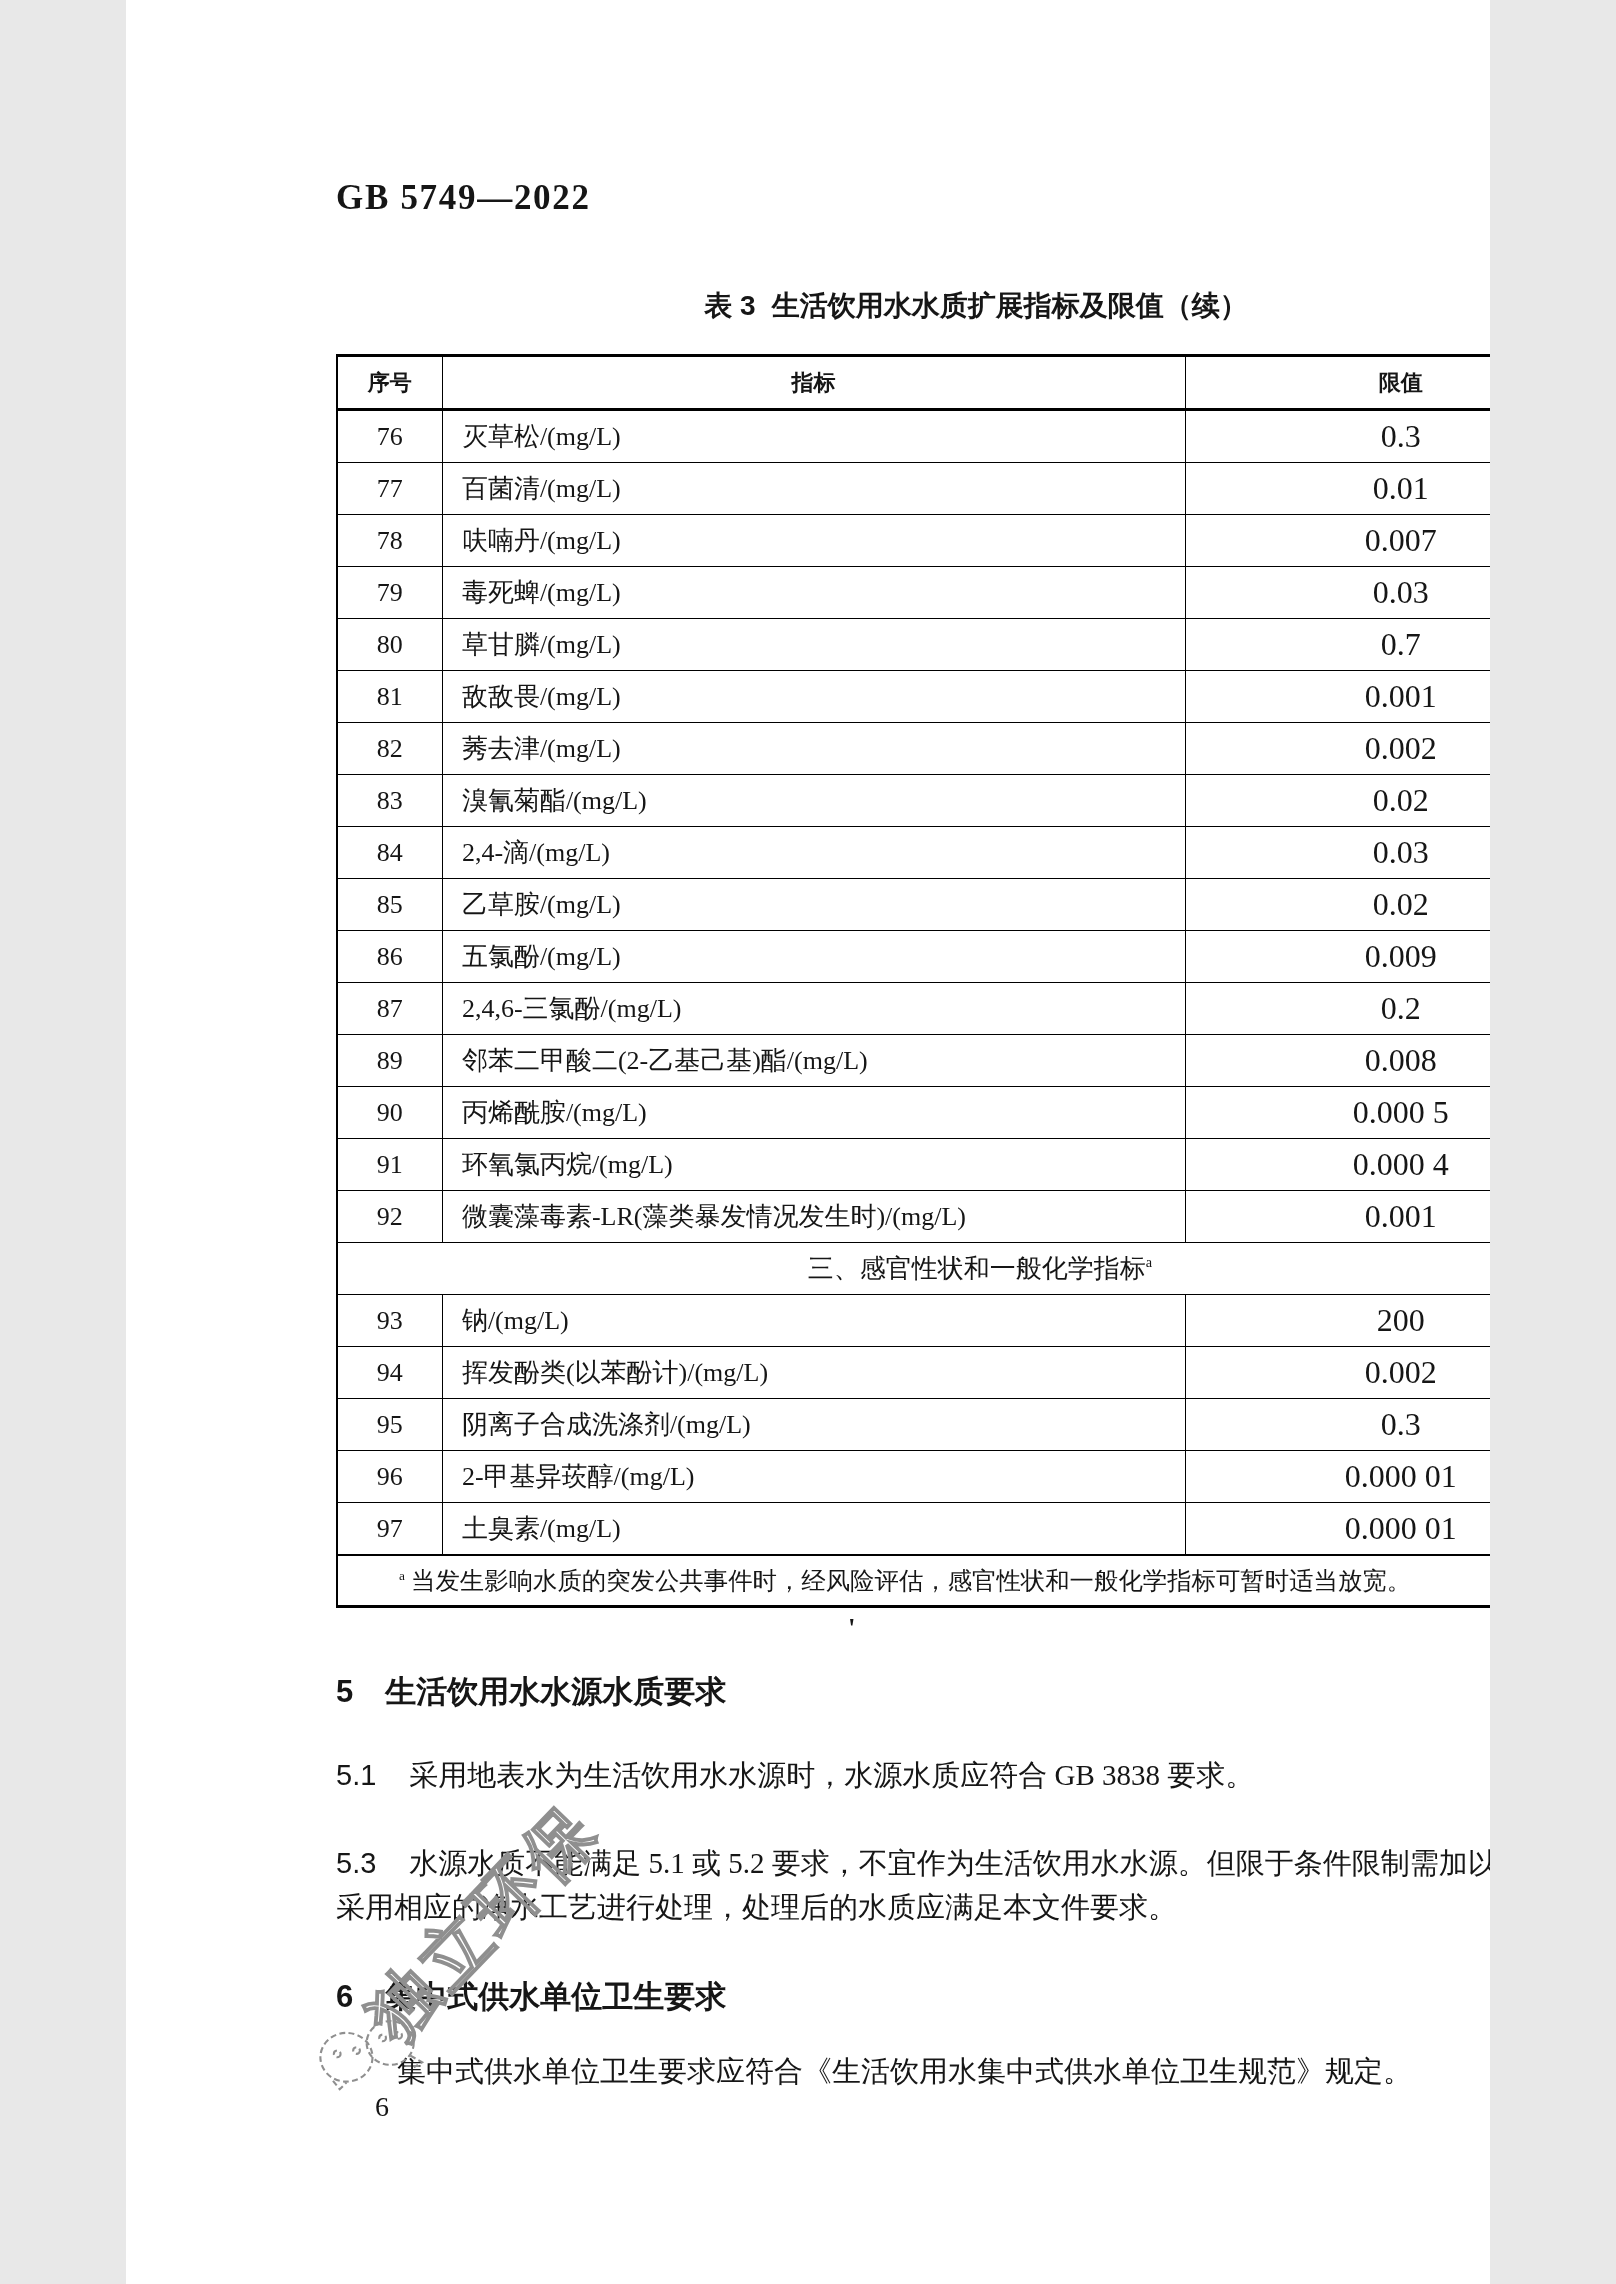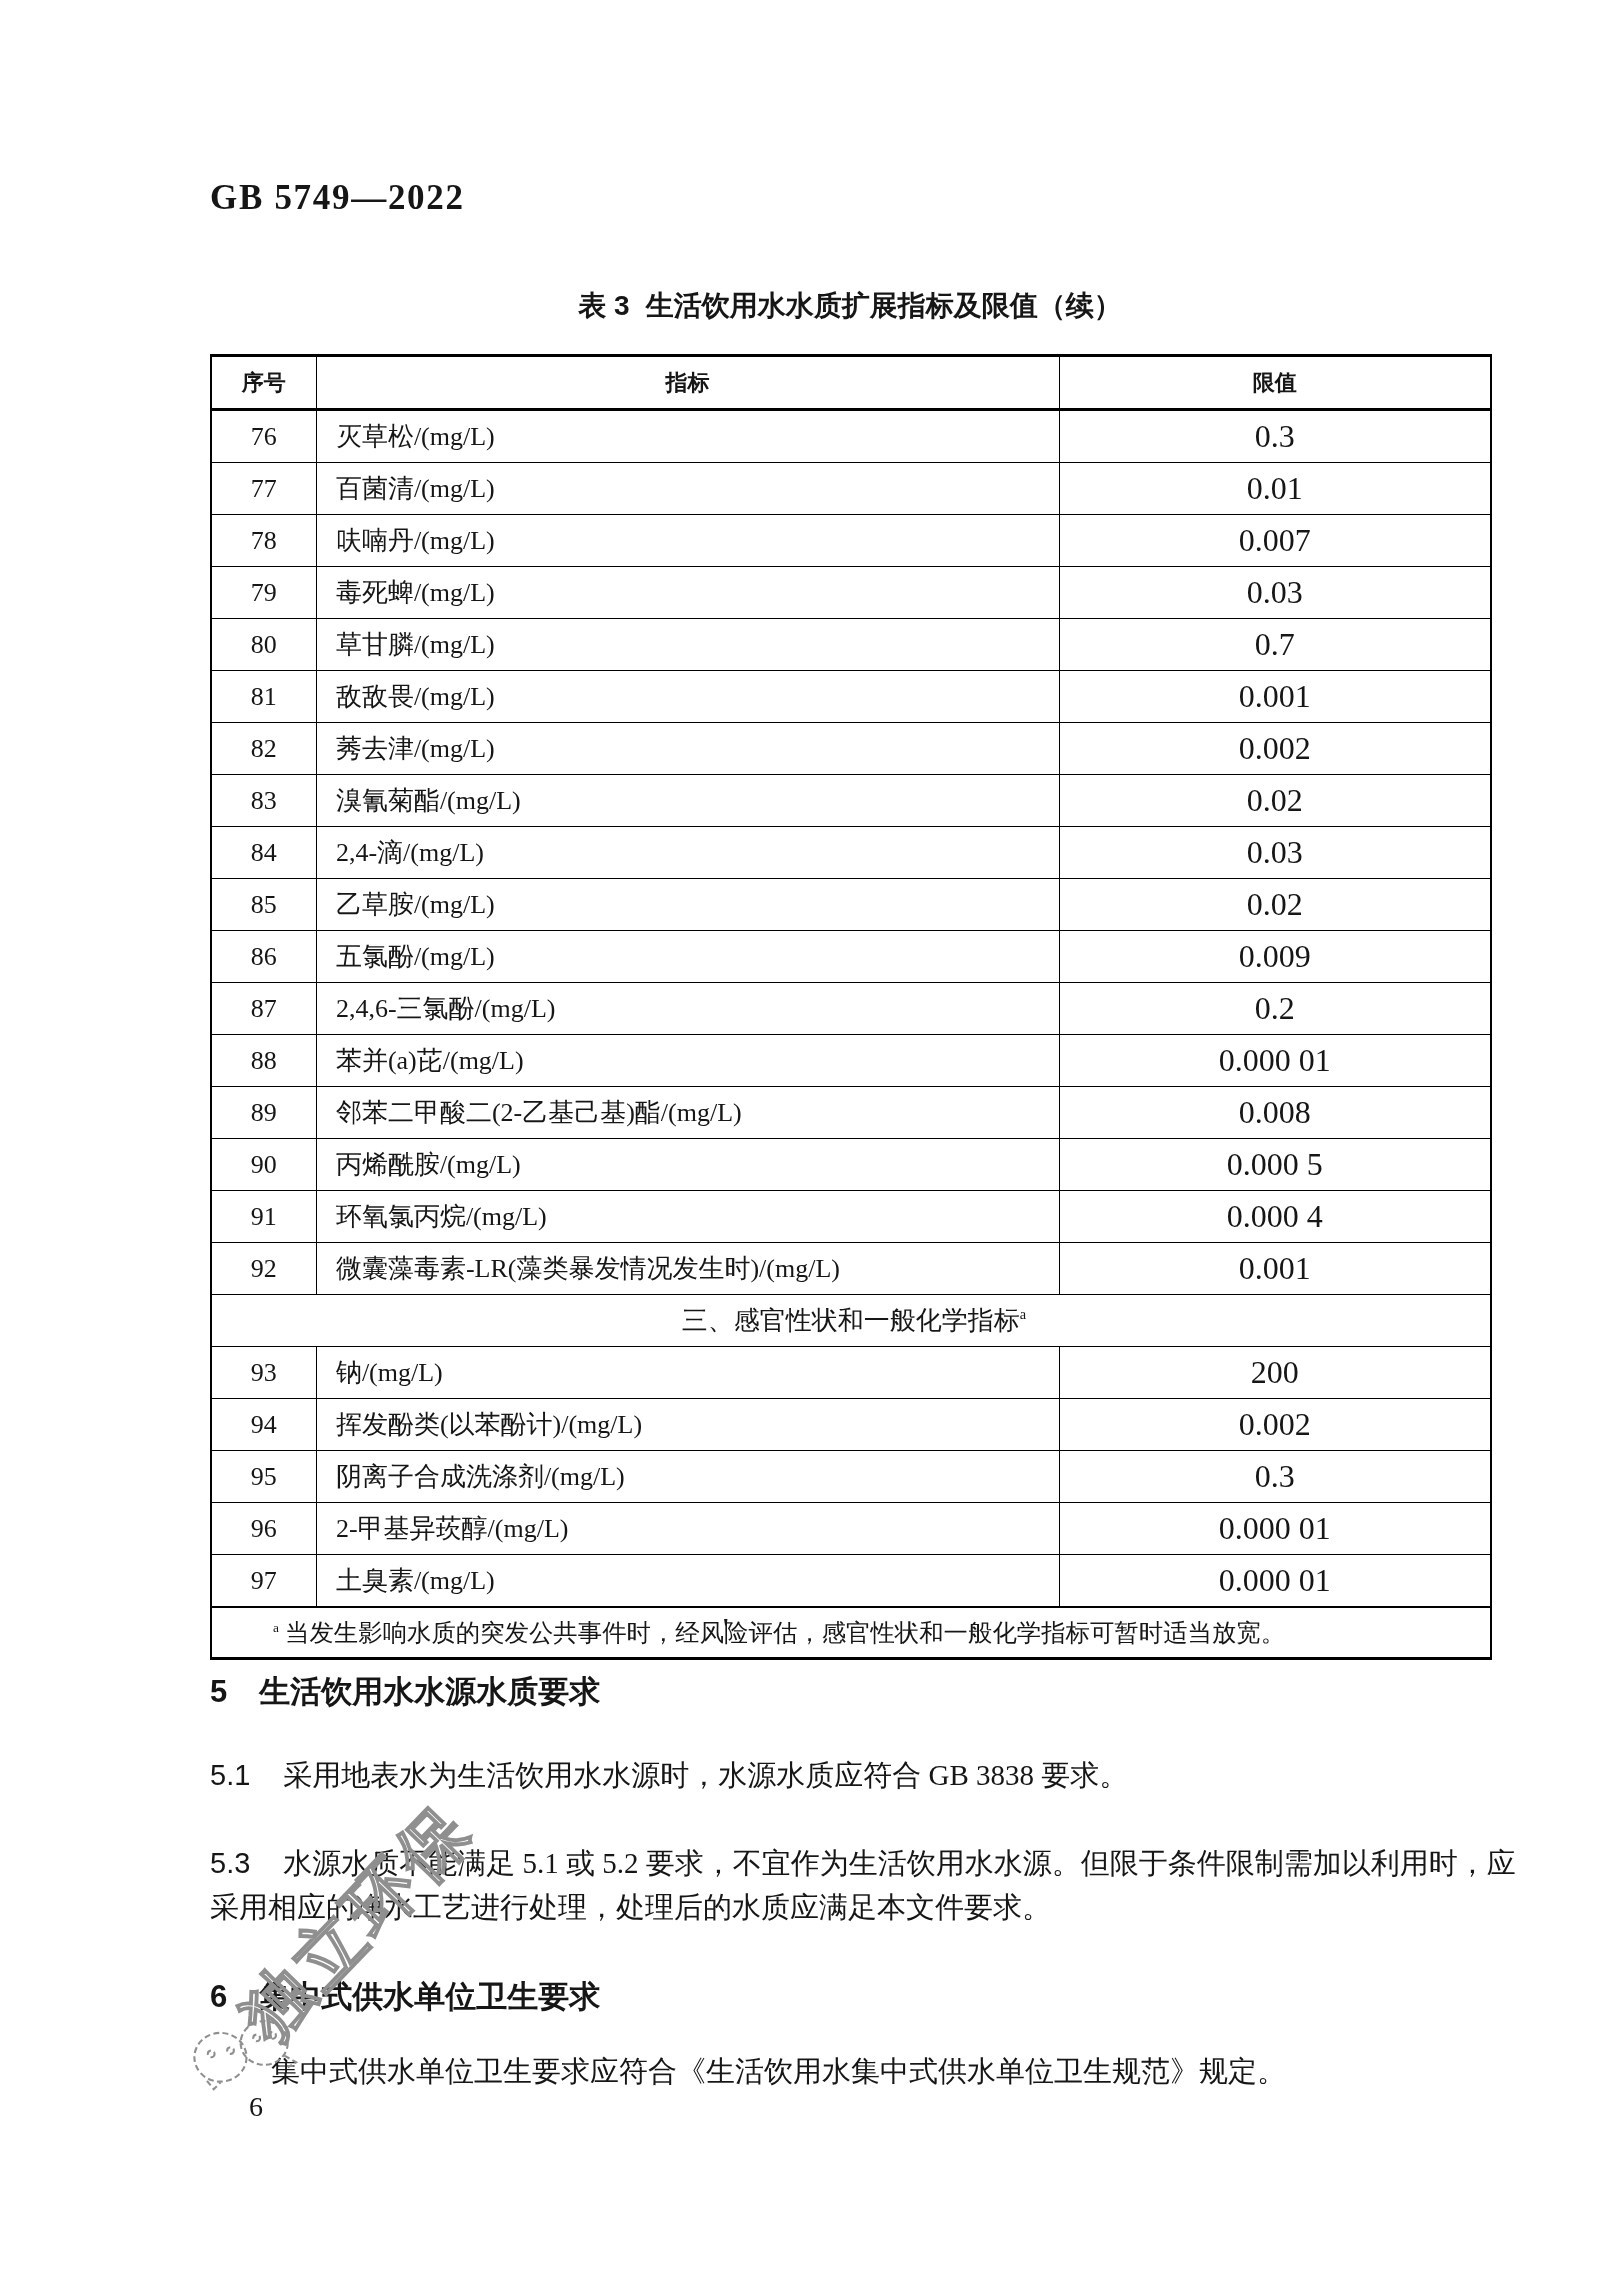--- a/index.html
+++ b/index.html
@@ -1,17 +1,17 @@
 <!DOCTYPE html>
 <html style="font-size:13.5px"><head>
 <meta charset="utf-8">
 <style>
   html,body{margin:0;padding:0;background:#e8e8e8;}
   .page{
-    position:relative; width:1616px; height:2284px; background:#ffffff;
+    position:relative; width:1364px; height:2284px; background:#ffffff;
     font-family:"Liberation Serif","DejaVu Serif",serif; color:#161616;
     overflow:hidden; margin:0 auto;
   }
   .doc-code{
     position:absolute; left:210px; top:178px;
     font-size:35px; font-weight:600; letter-spacing:1.7px;
     font-family:"Liberation Serif","DejaVu Serif",serif;
   }
   .table-title{
     position:absolute; left:210px; top:287px; width:1280px; text-align:center;
@@ -153,25 +153,20 @@
           <td class="cell-no">86</td>
           <td class="cell-indicator">五氯酚/(mg/L)</td>
           <td class="cell-limit">0.009</td>
         </tr>
         <tr>
           <td class="cell-no">87</td>
           <td class="cell-indicator">2,4,6-三氯酚/(mg/L)</td>
           <td class="cell-limit">0.2</td>
         </tr>
         <tr>
-          <td class="cell-no">88</td>
-          <td class="cell-indicator">苯并(a)芘/(mg/L)</td>
-          <td class="cell-limit">0.000 01</td>
-        </tr>
-        <tr>
           <td class="cell-no">89</td>
           <td class="cell-indicator">邻苯二甲酸二(2-乙基己基)酯/(mg/L)</td>
           <td class="cell-limit">0.008</td>
         </tr>
         <tr>
           <td class="cell-no">90</td>
           <td class="cell-indicator">丙烯酰胺/(mg/L)</td>
           <td class="cell-limit">0.000 5</td>
         </tr>
         <tr>

